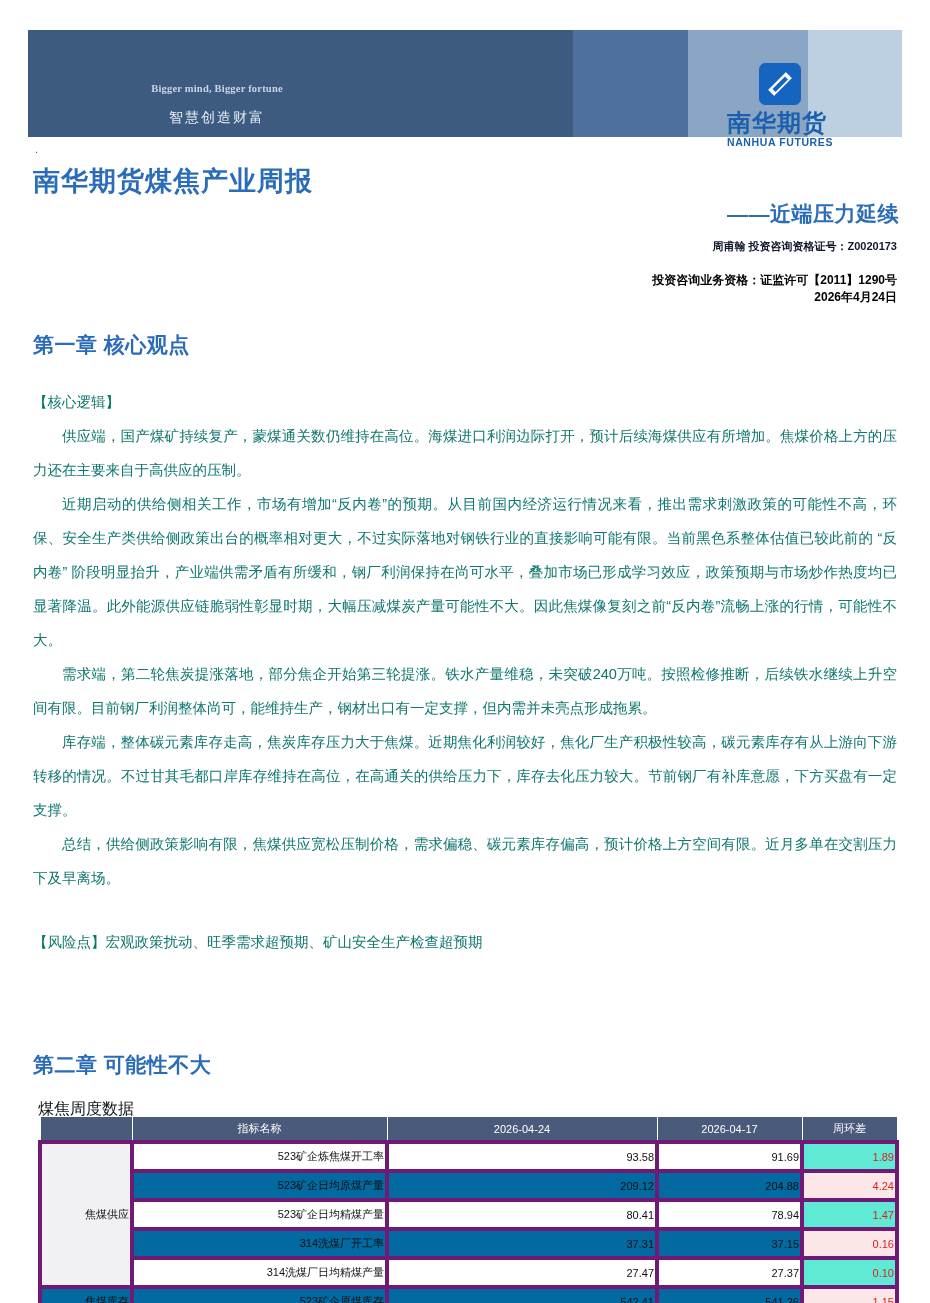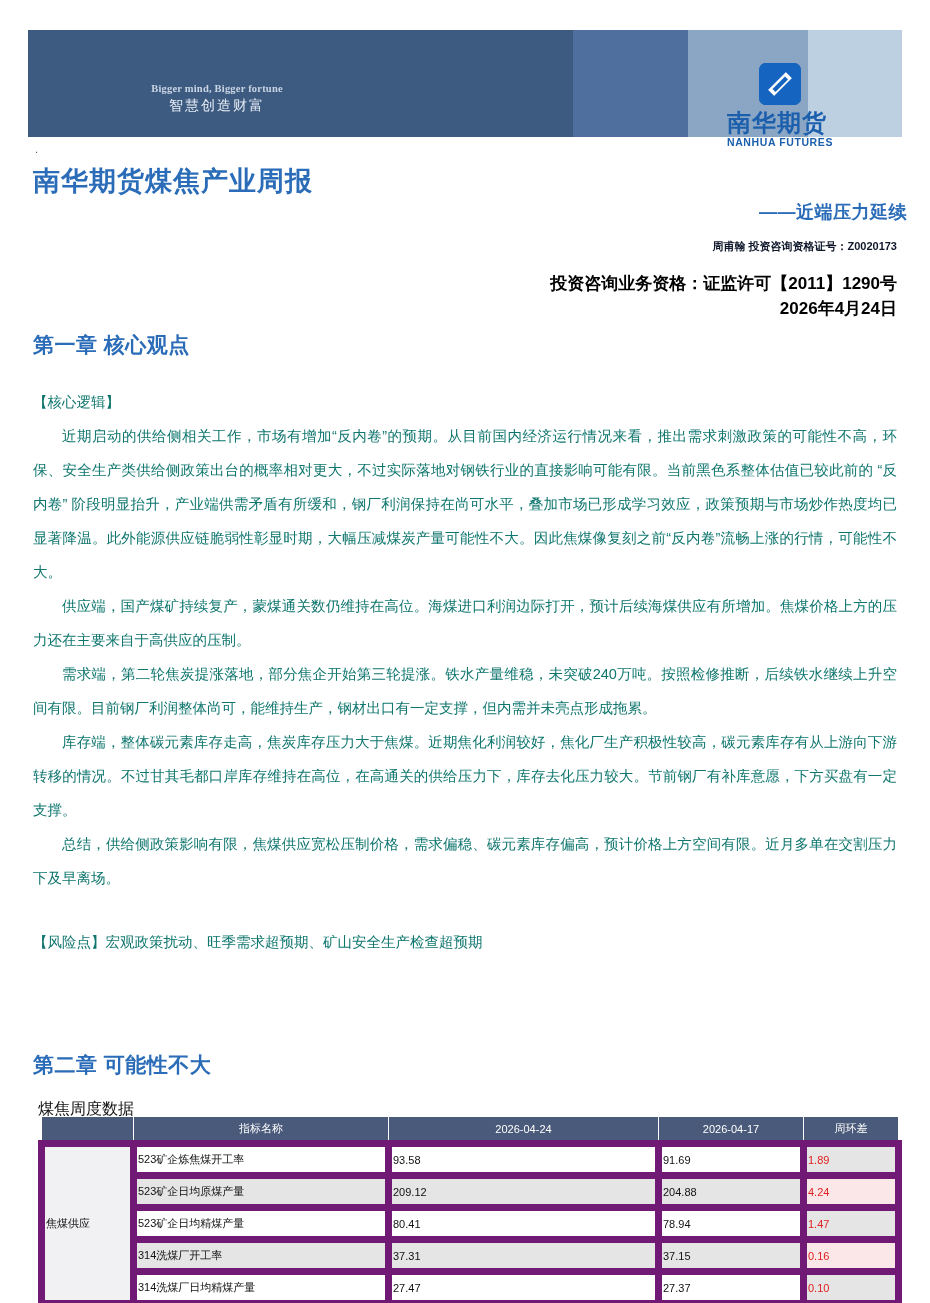--- a/index.html
+++ b/index.html
@@ -44,21 +44,21 @@
     font-size: 10.5px;
     color: #c9d5e4;
     letter-spacing: .2px;
     font-weight: 600;
     font-family: "Liberation Serif", "DejaVu Serif", serif;
   }
   .tagline .cn {
     font-size: 14px;
     color: #e6edf5;
     letter-spacing: 2px;
-    margin-top: 2px;
+    margin-top: 14px;
     font-weight: 500;
   }
 
   
   .logo-wrap {
     position: absolute;
     left: 727px;
     top: 63px;
     display: flex;
     align-items: center;
@@ -103,40 +103,40 @@
     position: absolute;
     left: 33px;
     top: 163px;
     font-size: 27px;
     font-weight: 700;
     color: #2b6cb8;
     letter-spacing: 1px;
   }
   .doc-subtitle {
     position: absolute;
-    right: 23px;
+    right: 31px;
     top: 200px;
-    font-size: 18px;
+    font-size: 21px;
     font-weight: 700;
     color: #2b6cb8;
     letter-spacing: .5px;
   }
   .byline-1 {
     position: absolute;
     right: 33px;
     top: 239px;
     font-size: 11px;
     font-weight: 700;
     color: #0f172a;
   }
   .byline-2 {
     position: absolute;
     right: 33px;
     top: 272px;
-    font-size: 17px;
+    font-size: 12px;
     font-weight: 700;
     color: #000;
     text-align: right;
     line-height: 1.45;
   }
 
   
   .sec-head {
     position: absolute;
     font-size: 21px;
@@ -185,33 +185,33 @@
     background: #4a5a7a;
     color: #ffffff;
     font-weight: normal;
     height: 21px;
     text-align: center;
     border: 1px solid #ffffff;
     font-size: 11px;
   }
   .data-table td {
     height: 23px;
-    text-align: left;
-    border: 7px solid #701a75;
+    text-align: right;
+    border: 4px solid #701a75;
     color: #111;
     background: #ffffff;
   }
-  .data-table tr.alt td { background: #e5e5e5; }
+  .data-table tr.alt td { background: #0369a1; }
   .data-table td.grouplabel {
     background: #f1f1f4;
     border-right: 1px solid #e4e4e8;
     font-size: 11px;
   }
   .data-table td.diff {
-    background: #e5e5e5;
+    background: #5eead4;
     color: #e02020;
   }
   .data-table tr.alt td.diff { background: #fbe7e7; }
   .col-a { width: 92px; }
   .col-b { width: 255px; }
   .col-c { width: 270px; }
   .col-d { width: 145px; }
   .col-e { width: 95px; }
 </style>
 </head>
@@ -252,22 +252,22 @@
 <div class="byline-1">周甫翰 投资咨询资格证号：Z0020173</div>
 <div class="byline-2">
   <div>投资咨询业务资格：证监许可【2011】1290号</div>
   <div>2026年4月24日</div>
 </div>
 
 <div class="sec-head" id="sec1">第一章  核心观点</div>
 
 <div class="body-block">
   <p>【核心逻辑】</p>
+  <p class="ind">供应端，国产煤矿持续复产，蒙煤通关数仍维持在高位。海煤进口利润边际打开，预计后续海煤供应有所增加。焦煤价格上方的压力还在主要来自于高供应的压制。</p>
   <p class="ind">近期启动的供给侧相关工作，市场有增加“反内卷”的预期。从目前国内经济运行情况来看，推出需求刺激政策的可能性不高，环保、安全生产类供给侧政策出台的概率相对更大，不过实际落地对钢铁行业的直接影响可能有限。当前黑色系整体估值已较此前的 “反内卷” 阶段明显抬升，产业端供需矛盾有所缓和，钢厂利润保持在尚可水平，叠加市场已形成学习效应，政策预期与市场炒作热度均已显著降温。此外能源供应链脆弱性彰显时期，大幅压减煤炭产量可能性不大。因此焦煤像复刻之前“反内卷”流畅上涨的行情，可能性不大。</p>
-  <p class="ind">供应端，国产煤矿持续复产，蒙煤通关数仍维持在高位。海煤进口利润边际打开，预计后续海煤供应有所增加。焦煤价格上方的压力还在主要来自于高供应的压制。</p>
   <p class="ind">需求端，第二轮焦炭提涨落地，部分焦企开始第三轮提涨。铁水产量维稳，未突破240万吨。按照检修推断，后续铁水继续上升空间有限。目前钢厂利润整体尚可，能维持生产，钢材出口有一定支撑，但内需并未亮点形成拖累。</p>
   <p class="ind">库存端，整体碳元素库存走高，焦炭库存压力大于焦煤。近期焦化利润较好，焦化厂生产积极性较高，碳元素库存有从上游向下游转移的情况。不过甘其毛都口岸库存维持在高位，在高通关的供给压力下，库存去化压力较大。节前钢厂有补库意愿，下方买盘有一定支撑。</p>
   <p class="ind">总结，供给侧政策影响有限，焦煤供应宽松压制价格，需求偏稳、碳元素库存偏高，预计价格上方空间有限。近月多单在交割压力下及早离场。</p>
   <p class="spacer"></p>
   <p>【风险点】宏观政策扰动、旺季需求超预期、矿山安全生产检查超预期</p>
 </div>
 
 <div class="sec-head" id="sec2">第二章  可能性不大</div>
 
 <div class="table-caption">煤焦周度数据</div>

